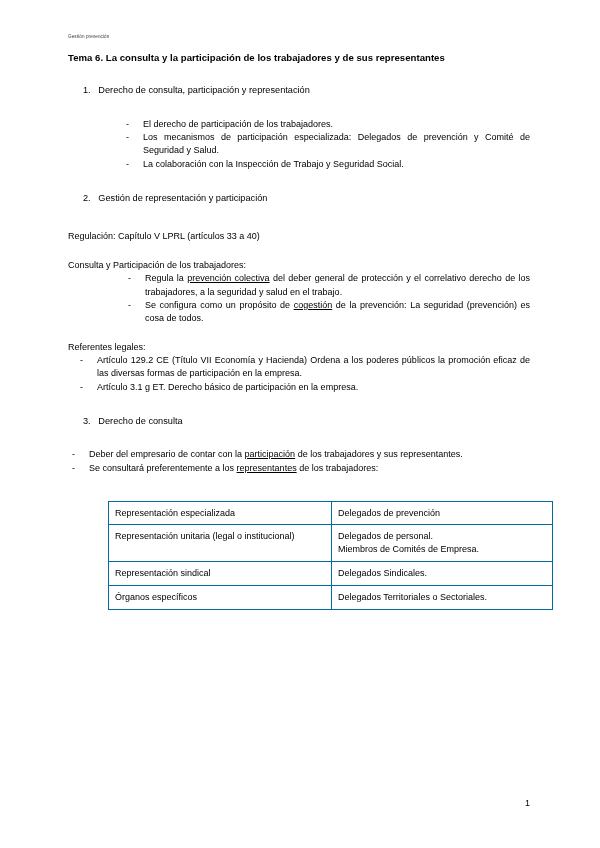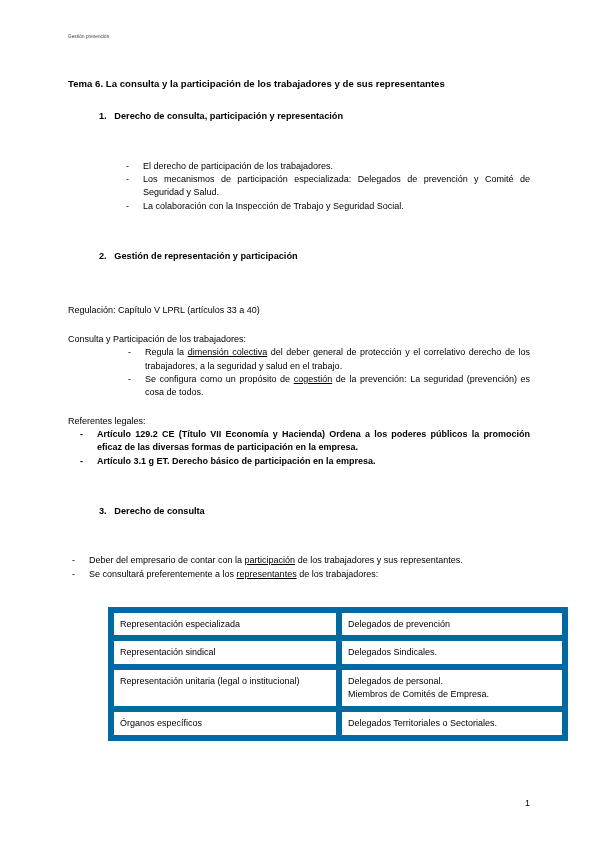--- a/index.html
+++ b/index.html
@@ -25,34 +25,34 @@
     left: 68px;
     top: 34px;
     font-size: 4.6px;
     letter-spacing: 0.1px;
     color: #3a3a3a;
     line-height: 1.2;
   }
   .content {
     position: absolute;
     left: 68px;
-    top: 78px;
+    top: 52px;
     width: 462px;
   }
   .doc-title {
     font-size: 9.6px;
     font-weight: bold;
     line-height: 1.3;
     letter-spacing: 0.02px;
     margin: 0 0 20px 0;
   }
   .section-heading {
     font-size: 9.2px;
-    font-weight: bold;
-    margin: 16px;
+    font-weight: normal;
+    margin: 0;
     padding-left: 35px;
     text-indent: -20px;
     line-height: 1.35;
   }
   .para {
     font-size: 9px;
     line-height: 1.45;
     margin: 0;
   }
   .bullets {
@@ -69,39 +69,39 @@
   }
   .bullets li::before {
     content: "-";
     position: absolute;
     left: 0;
     top: 0;
   }
   
   .lvl-deep { margin-left: 58px; }
   .lvl-mid  { margin-left: 60px; }
-  .lvl-shallow { margin-left: 12px; font-weight: bold; }
+  .lvl-shallow { margin-left: 12px; }
   .lvl-flush { margin-left: 4px; }
 
   .just { text-align: justify; }
   .just li { text-align: justify; }
   .u { text-decoration: underline; }
   .gap-md { height: 16px; }
   .gap-lg { height: 21px; }
   .gap-xl { height: 26px; }
 
   table.rep-table {
     border-collapse: collapse;
     margin-left: 40px;
     margin-top: 26px;
     width: 420px;
     table-layout: fixed;
   }
   table.rep-table td {
-    border: 6px solid #0369a1;
+    border: 1px solid #0369a1;
     font-size: 9px;
     line-height: 1.42;
     padding: 5px 6px 5px 6px;
     vertical-align: top;
   }
   table.rep-table td.col-a { width: 210px; }
   table.rep-table td.col-b { width: 208px; }
   .cell-line { display: block; }
   .cell-just {
     text-align: justify;
@@ -147,21 +147,21 @@
 
     <div class="gap-xl"></div>
 
     <p class="para">Regulación: Capítulo V LPRL (artículos 33 a 40)</p>
 
     <div class="gap-md"></div>
 
     <p class="para">Consulta y Participación de los trabajadores:</p>
 
     <ul class="bullets lvl-mid just">
-      <li>Regula la <span class="u">dimensión colectiva</span> del deber general de protección y el correlativo derecho de los trabajadores, a la seguridad y salud en el trabajo.</li>
+      <li>Regula la <span class="u">prevención colectiva</span> del deber general de protección y el correlativo derecho de los trabajadores, a la seguridad y salud en el trabajo.</li>
       <li>Se configura como un propósito de <span class="u">cogestión</span> de la prevención: La seguridad (prevención) es cosa de todos.</li>
     </ul>
 
     <div class="gap-md"></div>
 
     <p class="para">Referentes legales:</p>
 
     <ul class="bullets lvl-shallow just">
       <li>Artículo 129.2 CE (Título VII Economía y Hacienda) Ordena a los poderes públicos la promoción eficaz de las diversas formas de participación en la empresa.</li>
       <li>Artículo 3.1 g ET. Derecho básico de participación en la empresa.</li>
@@ -179,33 +179,33 @@
     <ul class="bullets lvl-flush just">
       <li>Deber del empresario de contar con la <span class="u">participación</span> de los trabajadores y sus representantes.</li>
       <li>Se consultará preferentemente a los <span class="u">representantes</span> de los trabajadores:</li>
     </ul>
 
     <table class="rep-table">
       <tbody>
         <tr>
           <td class="col-a">Representación especializada</td>
           <td class="col-b">Delegados de prevención</td>
-        </tr>
-        <tr>
-          <td class="col-a">Representación sindical</td>
-          <td class="col-b">Delegados Sindicales.</td>
         </tr>
         <tr>
           <td class="col-a cell-just">Representación unitaria (legal o institucional)</td>
           <td class="col-b">
             <span class="cell-line">Delegados de personal.</span>
             <span class="cell-line">Miembros de Comités de Empresa.</span>
           </td>
         </tr>
         <tr>
+          <td class="col-a">Representación sindical</td>
+          <td class="col-b">Delegados Sindicales.</td>
+        </tr>
+        <tr>
           <td class="col-a">Órganos específicos</td>
           <td class="col-b">Delegados Territoriales o Sectoriales.</td>
         </tr>
       </tbody>
     </table>
 
   </div>
 
   <div class="page-number">1</div>
 

